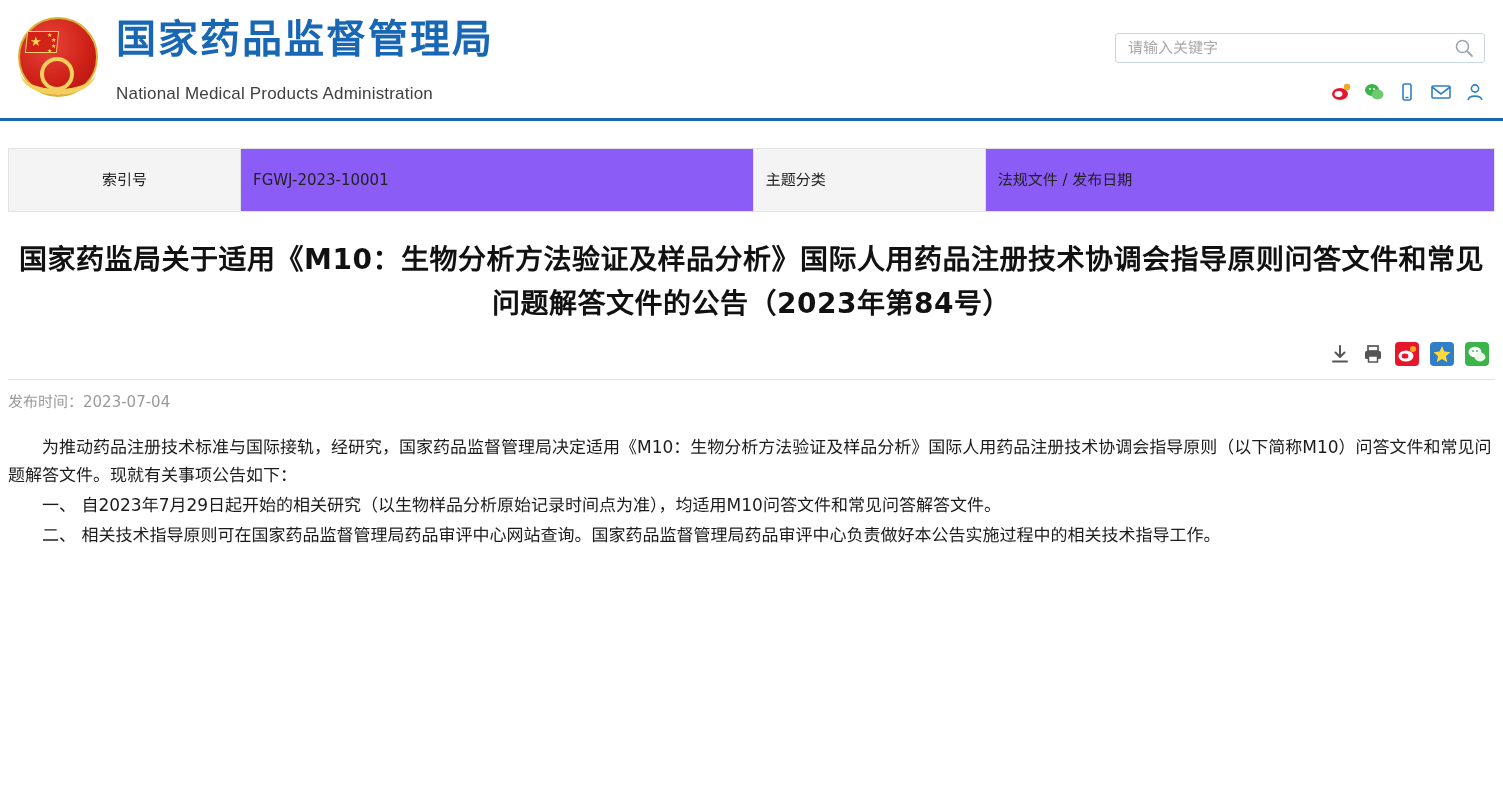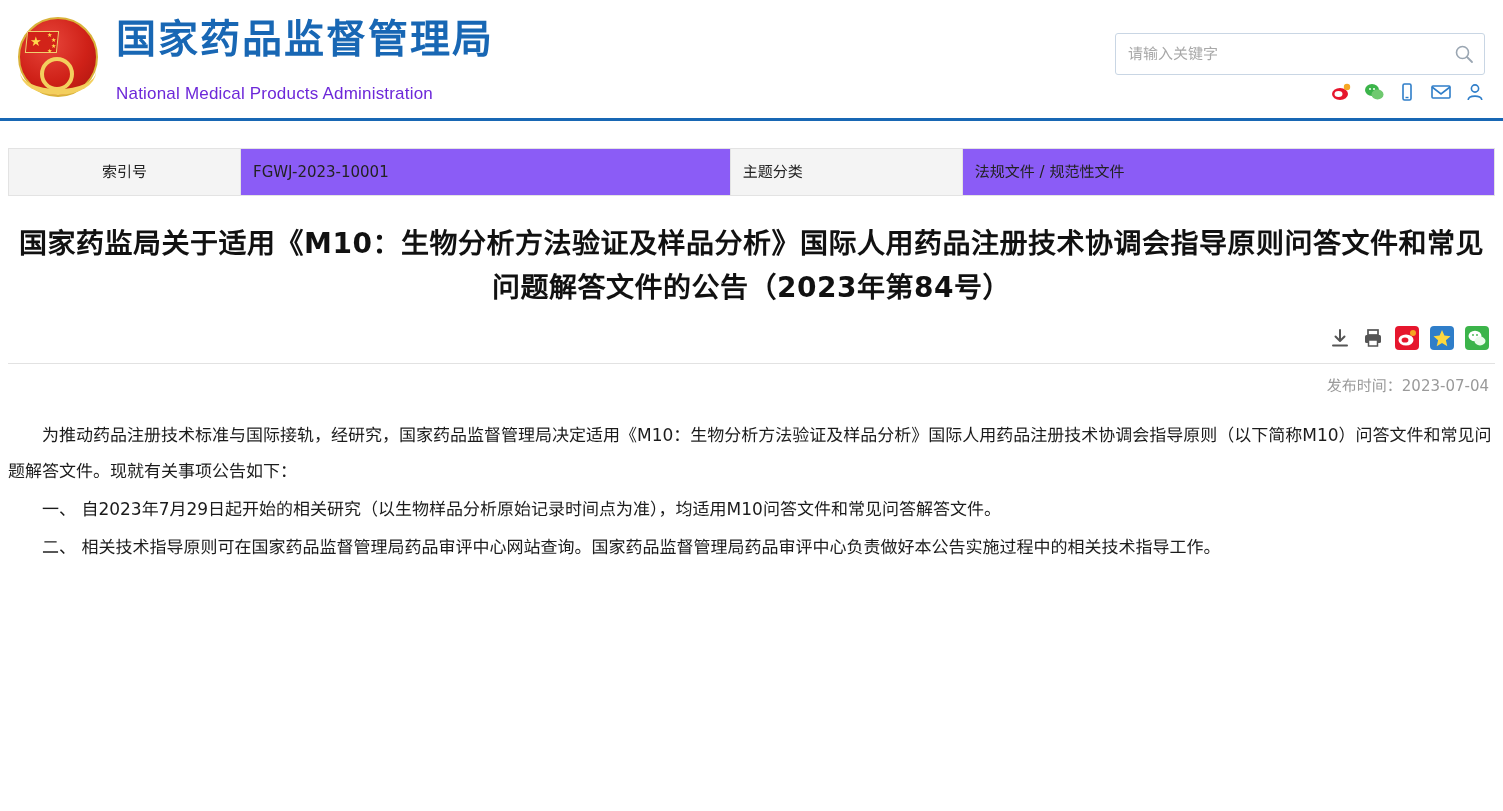--- a/index.html
+++ b/index.html
@@ -109,32 +109,32 @@
   .brand-text .cn {
     font-family: "DejaVu Sans", "Liberation Sans", sans-serif;
     font-size: 40px;
     font-weight: bold;
     color: #1867b4;
     letter-spacing: 2px;
     line-height: 50px;
   }
   .brand-text .en {
     font-size: 17px;
-    color: #6d28d9;
+    color: #404040;
     letter-spacing: 0.2px;
     margin-top: 20px;
   }
 
   
   .search-box {
     position: absolute;
     right: 18px;
     top: 33px;
     width: 370px;
-    height: 42px;
+    height: 30px;
     border: 1px solid #c9d6e4;
     border-radius: 3px;
     background: #fff;
     display: flex;
     align-items: center;
   }
   .search-box input {
     flex: 1;
     border: none;
     outline: none;
@@ -169,21 +169,21 @@
   
   .meta-wrap { padding: 27px 8px 0 8px; }
   table.meta {
     width: 100%;
     border-collapse: collapse;
     font-size: 15px;
     font-family: "DejaVu Sans", "Liberation Sans", sans-serif;
   }
   table.meta td {
     border: 1px solid #e3e3e3;
-    padding: 10px 12px;
+    padding: 18px 12px;
     vertical-align: middle;
     line-height: 26px;
   }
   table.meta td.label {
     background: #f4f4f4;
     text-align: center;
     width: 232px;
     color: #222;
   }
   table.meta td.label2 {
@@ -211,30 +211,30 @@
     justify-content: flex-end;
     align-items: center;
     gap: 11px;
     padding: 16px 14px 0 0;
   }
   .tool-ico { cursor: pointer; display: block; }
   .pub-row {
     border-top: 1px solid #e2e2e2;
     margin: 9px 8px 0 8px;
     padding: 10px 6px 0 0;
-    text-align: right;
+    text-align: left;
     font-size: 15px;
     color: #9a9a9a;
     font-family: "DejaVu Sans", "Liberation Sans", sans-serif;
   }
   .body-copy {
     padding: 22px 8px 0 8px;
     font-family: "DejaVu Sans", "Liberation Sans", sans-serif;
     font-size: 17px;
-    line-height: 36px;
+    line-height: 28px;
     color: #1b1b1b;
   }
   .body-copy p { margin: 0 0 2px 0; }
   .indent2 { text-indent: 2em; }
 </style>
 </head>
 <body>
 
 <div class="top-utility">
   <span class="util-link">无障碍</span>
@@ -311,21 +311,21 @@
   </div>
 </header>
 
 <div class="meta-wrap">
   <table class="meta">
     <tbody>
       <tr>
         <td class="label">索引号</td>
         <td class="value">FGWJ-2023-10001</td>
         <td class="label2">主题分类</td>
-        <td class="value">法规文件 / 规范性文件</td>
+        <td class="value">法规文件 / 发布日期</td>
       </tr>
     </tbody>
   </table>
 </div>
 
 <h1 class="article-title">国家药监局关于适用《M10：生物分析方法验证及样品分析》国际人用药品注册技术协调会指导原则问答文件和常见问题解答文件的公告（2023年第84号）</h1>
 
 <div class="tools-row">
   <span class="tool-ico">
     <svg width="22" height="22" viewBox="0 0 22 22">

